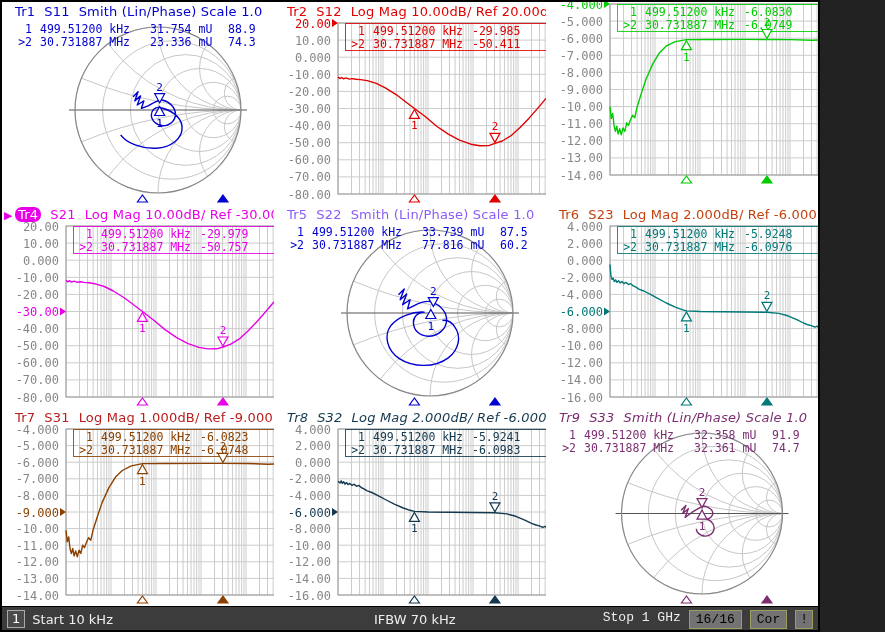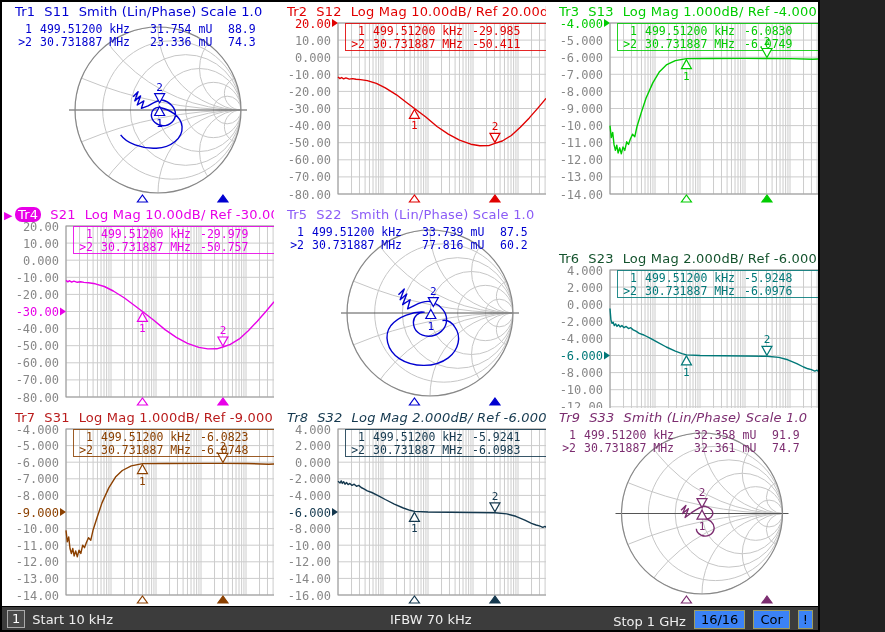--- a/index.html
+++ b/index.html
@@ -27,24 +27,24 @@
   svg{overflow:visible;display:block;}
   .status-bar{
     flex:1 1 auto;background:#3c3c3c;border-top:1px solid #000;
     display:flex;align-items:center;position:relative;
     color:#eee;font-size:13px;padding:0 5px;min-height:24px;
   }
   .ch-box{
     border:1px solid #aaa;background:#4a4a4a;color:#fff;
     padding:0 4px;margin-right:7px;line-height:16px;font-size:13px;
   }
-  .sb-ifbw{position:absolute;left:388px;}
-  .sb-right{margin-left:auto;display:flex;align-items:flex-end;gap:8px;}
+  .sb-ifbw{position:absolute;left:372px;}
+  .sb-right{margin-left:auto;display:flex;align-items:flex-start;gap:8px;font-family:Liberation Mono, monospace;}
   .badge{
-    background:#3b82f6;color:#000;padding:1px 6px;line-height:15px;
+    background:#737373;color:#000;padding:1px 6px;line-height:15px;
     font-size:13px;border:1px solid #9d9d60;
   }
   .badge.warn{padding:1px 4px;}
 </style>
 </head>
 <body>
 
 <div class="screen">
   <div class="grid">
       <div class="panel">
@@ -180,21 +180,20 @@
             <text x="140.4325" y="108.47435" fill="#e00000" font-size="11" font-family="DejaVu Sans Mono, monospace" text-anchor="middle">1</text>
             <polygon points="220.9375,121.40281 215.9375,112.40281 225.9375,112.40281" fill="#ffffff" stroke="#e00000" stroke-width="1.2"></polygon>
             <text x="220.9375" y="109.40281" fill="#e00000" font-size="11" font-family="DejaVu Sans Mono, monospace" text-anchor="middle">2</text>
             <polygon points="140.4325,174 135.4325,181 145.4325,181" fill="#ffffff" stroke="#e00000" stroke-width="1.2"></polygon>
             <polygon points="220.9375,174 215.9375,181 225.9375,181" fill="#e00000" stroke="#e00000" stroke-width="1.2"></polygon>
             <text x="291" y="71.493" fill="#e00000" font-size="11.5" font-family="DejaVu Sans Mono, monospace" text-anchor="start">2</text>
           </svg>
         </div>
       </div>
       <div class="panel">
-        <div class="panel-title" style="color: rgb(0, 204, 0);"><span class="t-arrow"></span><span class="t-id">Tr3</span><span class="t-param">S13</span><span class="t-desc">Log Mag 1.000dB/ Ref -4.000</span></div>
         <div class="panel-body">
           <svg width="293" height="184">
             <line x1="64" y1="2" x2="64" y2="173" stroke="#cccccc" stroke-width="1"></line>
             <line x1="77.54634980487916" y1="2" x2="77.54634980487916" y2="173" stroke="#cccccc" stroke-width="1"></line>
             <line x1="85.47045646238482" y1="2" x2="85.47045646238482" y2="173" stroke="#cccccc" stroke-width="1"></line>
             <line x1="91.09269960975831" y1="2" x2="91.09269960975831" y2="173" stroke="#cccccc" stroke-width="1"></line>
             <line x1="95.45365019512084" y1="2" x2="95.45365019512084" y2="173" stroke="#cccccc" stroke-width="1"></line>
             <line x1="99.01680626726397" y1="2" x2="99.01680626726397" y2="173" stroke="#cccccc" stroke-width="1"></line>
             <line x1="102.02941180064155" y1="2" x2="102.02941180064155" y2="173" stroke="#cccccc" stroke-width="1"></line>
             <line x1="104.63904941463747" y1="2" x2="104.63904941463747" y2="173" stroke="#cccccc" stroke-width="1"></line>
@@ -411,21 +410,21 @@
             <polygon points="159.32,82.53 154.32,73.53 164.32,73.53" fill="#ffffff" stroke="#0000d0" stroke-width="1.2"></polygon>
             <text x="159.32" y="70.53" fill="#0000d0" font-size="11" font-family="DejaVu Sans Mono, monospace" text-anchor="middle">2</text>
             <polygon points="156.83,85.51 151.83,94.51 161.83,94.51" fill="#ffffff" stroke="#0000d0" stroke-width="1.2"></polygon>
             <text x="156.83" y="105.51" fill="#0000d0" font-size="11" font-family="DejaVu Sans Mono, monospace" text-anchor="middle">1</text>
             <polygon points="140.4325,174 135.4325,181 145.4325,181" fill="#ffffff" stroke="#0000d0" stroke-width="1.2"></polygon>
             <polygon points="220.9375,174 215.9375,181 225.9375,181" fill="#0000d0" stroke="#0000d0" stroke-width="1.2"></polygon>
           </svg>
         </div>
       </div>
       <div class="panel">
-        <div class="panel-title" style="color: #14532d; margin-top: 44px;"><span class="t-arrow"></span><span class="t-id">Tr6</span><span class="t-param">S23</span><span class="t-desc">Log Mag 2.000dB/ Ref -6.000</span></div>
+        <div class="panel-title" style="color: #c2410c;"><span class="t-arrow"></span><span class="t-id">Tr6</span><span class="t-param">S23</span><span class="t-desc">Log Mag 2.000dB/ Ref -6.000</span></div>
         <div class="panel-body">
           <svg width="293" height="184">
             <line x1="64" y1="2" x2="64" y2="173" stroke="#cccccc" stroke-width="1"></line>
             <line x1="77.54634980487916" y1="2" x2="77.54634980487916" y2="173" stroke="#cccccc" stroke-width="1"></line>
             <line x1="85.47045646238482" y1="2" x2="85.47045646238482" y2="173" stroke="#cccccc" stroke-width="1"></line>
             <line x1="91.09269960975831" y1="2" x2="91.09269960975831" y2="173" stroke="#cccccc" stroke-width="1"></line>
             <line x1="95.45365019512084" y1="2" x2="95.45365019512084" y2="173" stroke="#cccccc" stroke-width="1"></line>
             <line x1="99.01680626726397" y1="2" x2="99.01680626726397" y2="173" stroke="#cccccc" stroke-width="1"></line>
             <line x1="102.02941180064155" y1="2" x2="102.02941180064155" y2="173" stroke="#cccccc" stroke-width="1"></line>
             <line x1="104.63904941463747" y1="2" x2="104.63904941463747" y2="173" stroke="#cccccc" stroke-width="1"></line>

